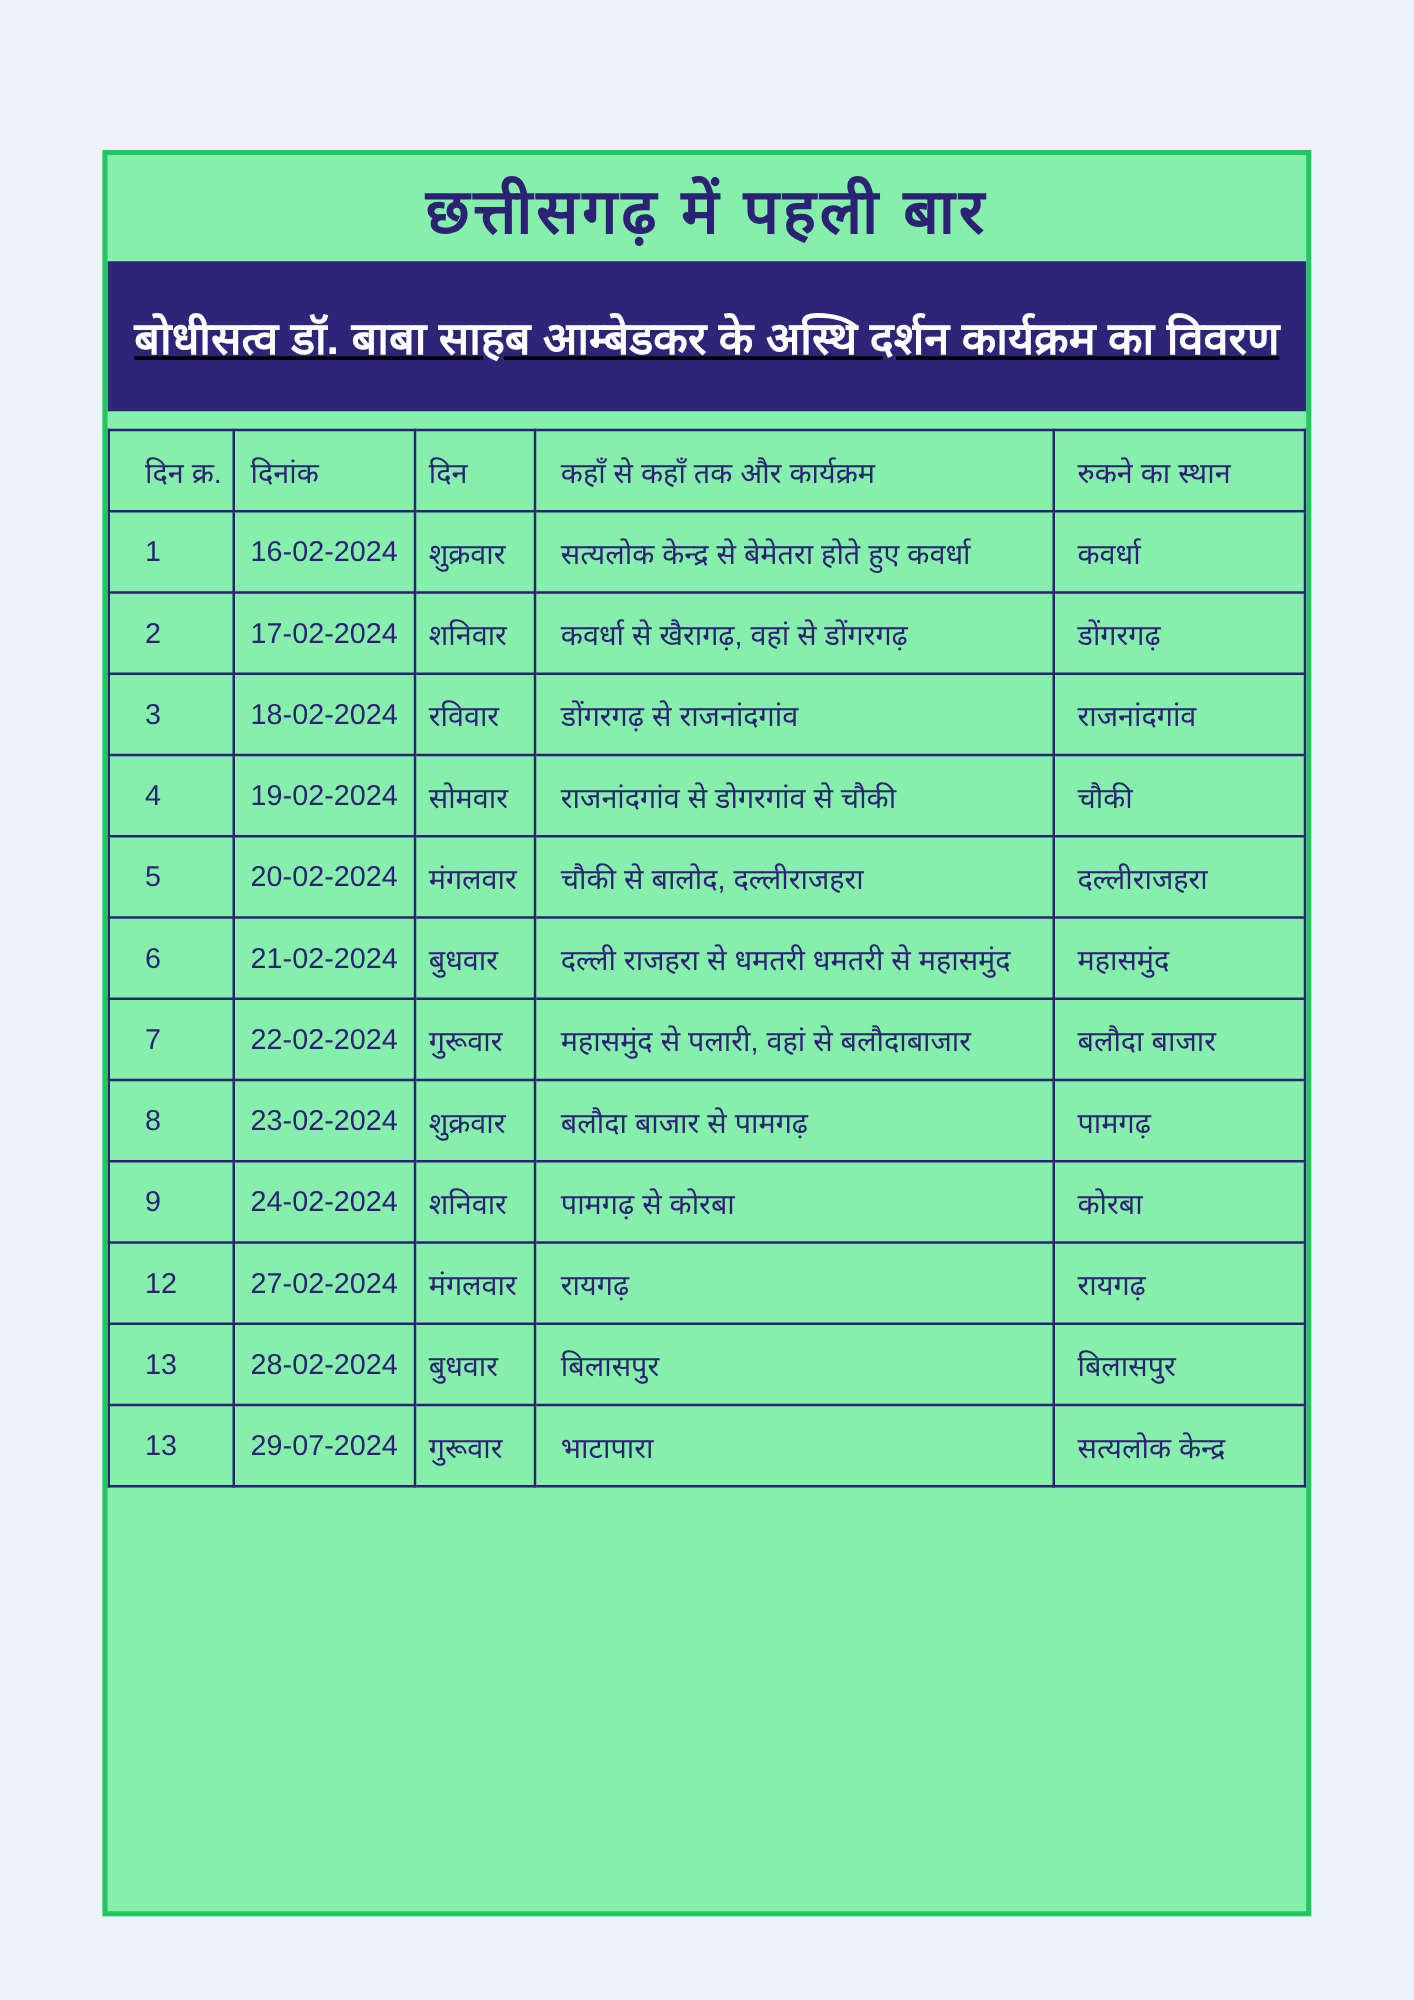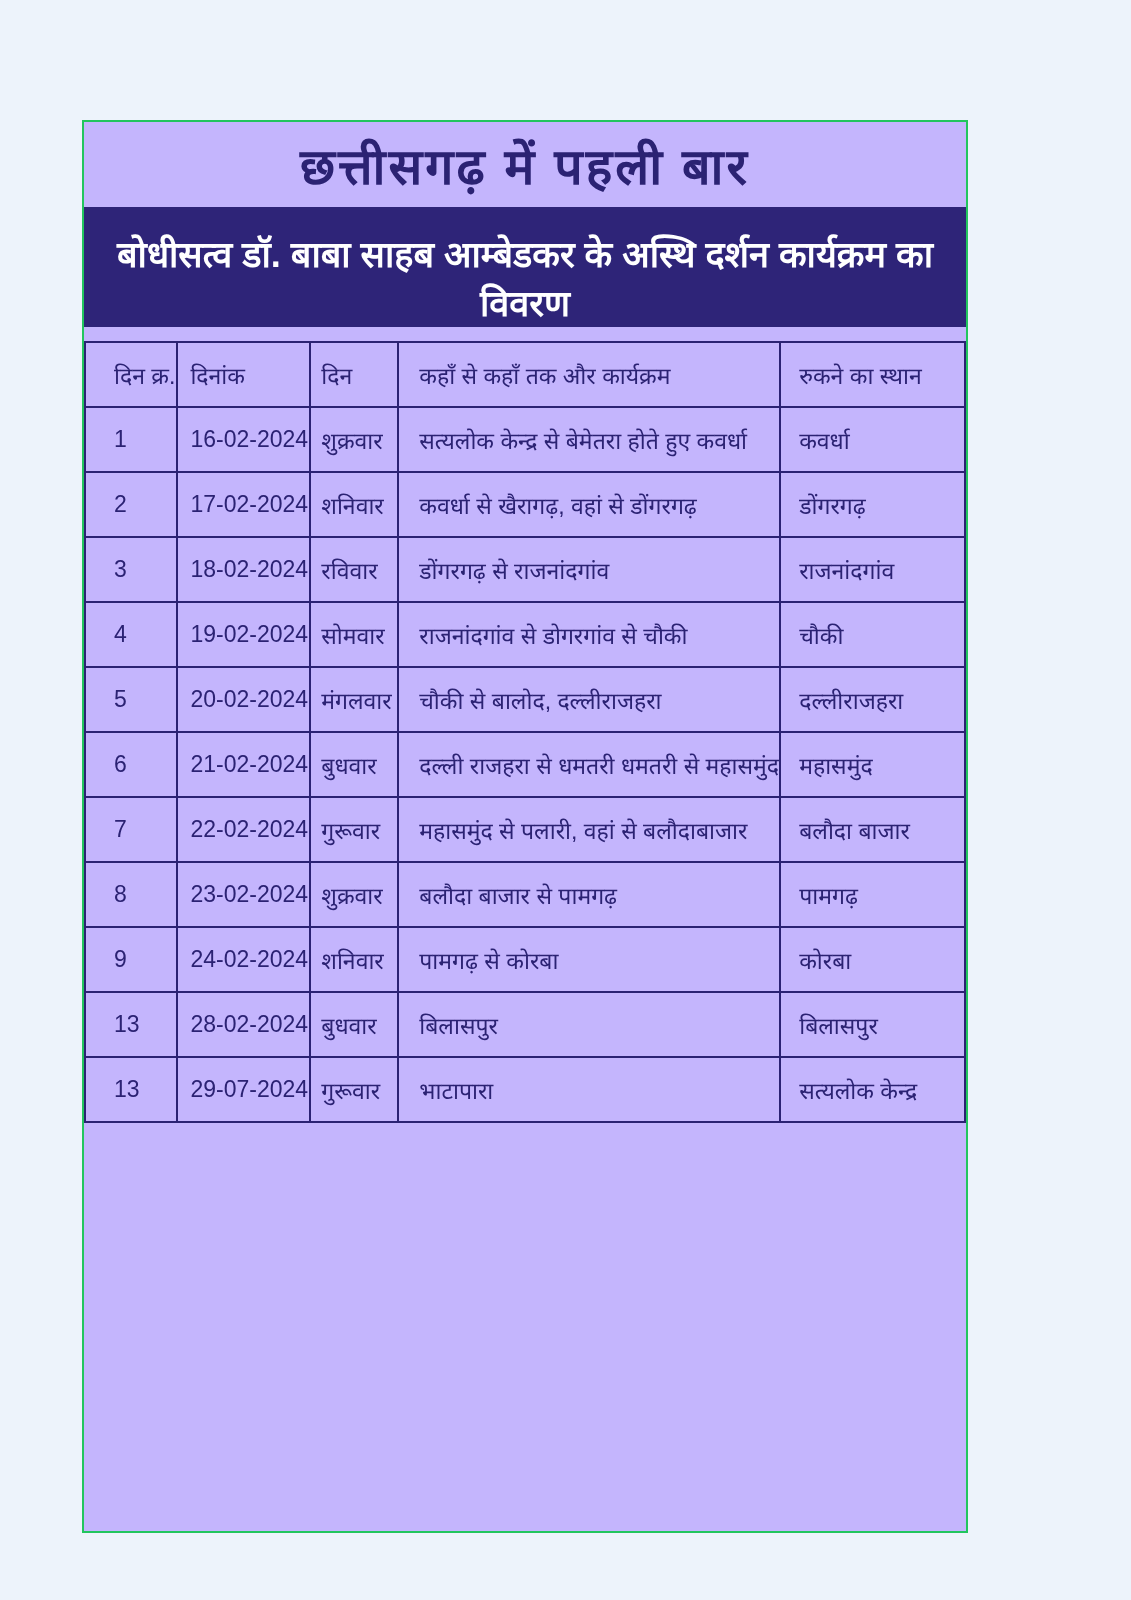--- a/index.html
+++ b/index.html
@@ -10,45 +10,46 @@
     width: 1131px;
     height: 1600px;
     background: #edf3fb;
     font-family: "Liberation Sans", sans-serif;
     position: relative;
   }
   .card {
     position: absolute;
     left: 82px;
     top: 120px;
-    width: 886px;
+    width: 967px;
     height: 1413px;
-    background: #c4b5fd;
-    border: 2px solid #22c55e;
+    background: #86efac;
+    border: 4px solid #22c55e;
     box-sizing: border-box;
     overflow: hidden;
   }
   .title-section {
     height: 85px;
     display: flex;
     align-items: center;
     justify-content: center;
   }
   .title-text {
     font-size: 50px;
     font-weight: bold;
     color: #2b2273;
     letter-spacing: 3px;
   }
   .banner {
     height: 120px;
     background: #2e2478;
     display: flex;
-    align-items: flex-end;
+    align-items: center;
     justify-content: center;
+    text-decoration: underline;
   }
   .banner-text {
     color: #ffffff;
     font-size: 36px;
     font-weight: bold;
     text-align: center;
     padding: 0 10px;
   }
   .schedule-table {
     width: 100%;
@@ -179,20 +180,27 @@
   <tr>
     <td>9</td>
     <td>24-02-2024</td>
     <td>शनिवार</td>
     <td>पामगढ़ से कोरबा</td>
     <td>कोरबा</td>
   </tr>
 
 
 
+  <tr>
+    <td>12</td>
+    <td>27-02-2024</td>
+    <td>मंगलवार</td>
+    <td>रायगढ़</td>
+    <td>रायगढ़</td>
+  </tr>
 
   <tr>
     <td>13</td>
     <td>28-02-2024</td>
     <td>बुधवार</td>
     <td>बिलासपुर</td>
     <td>बिलासपुर</td>
   </tr>
 
   <tr>

